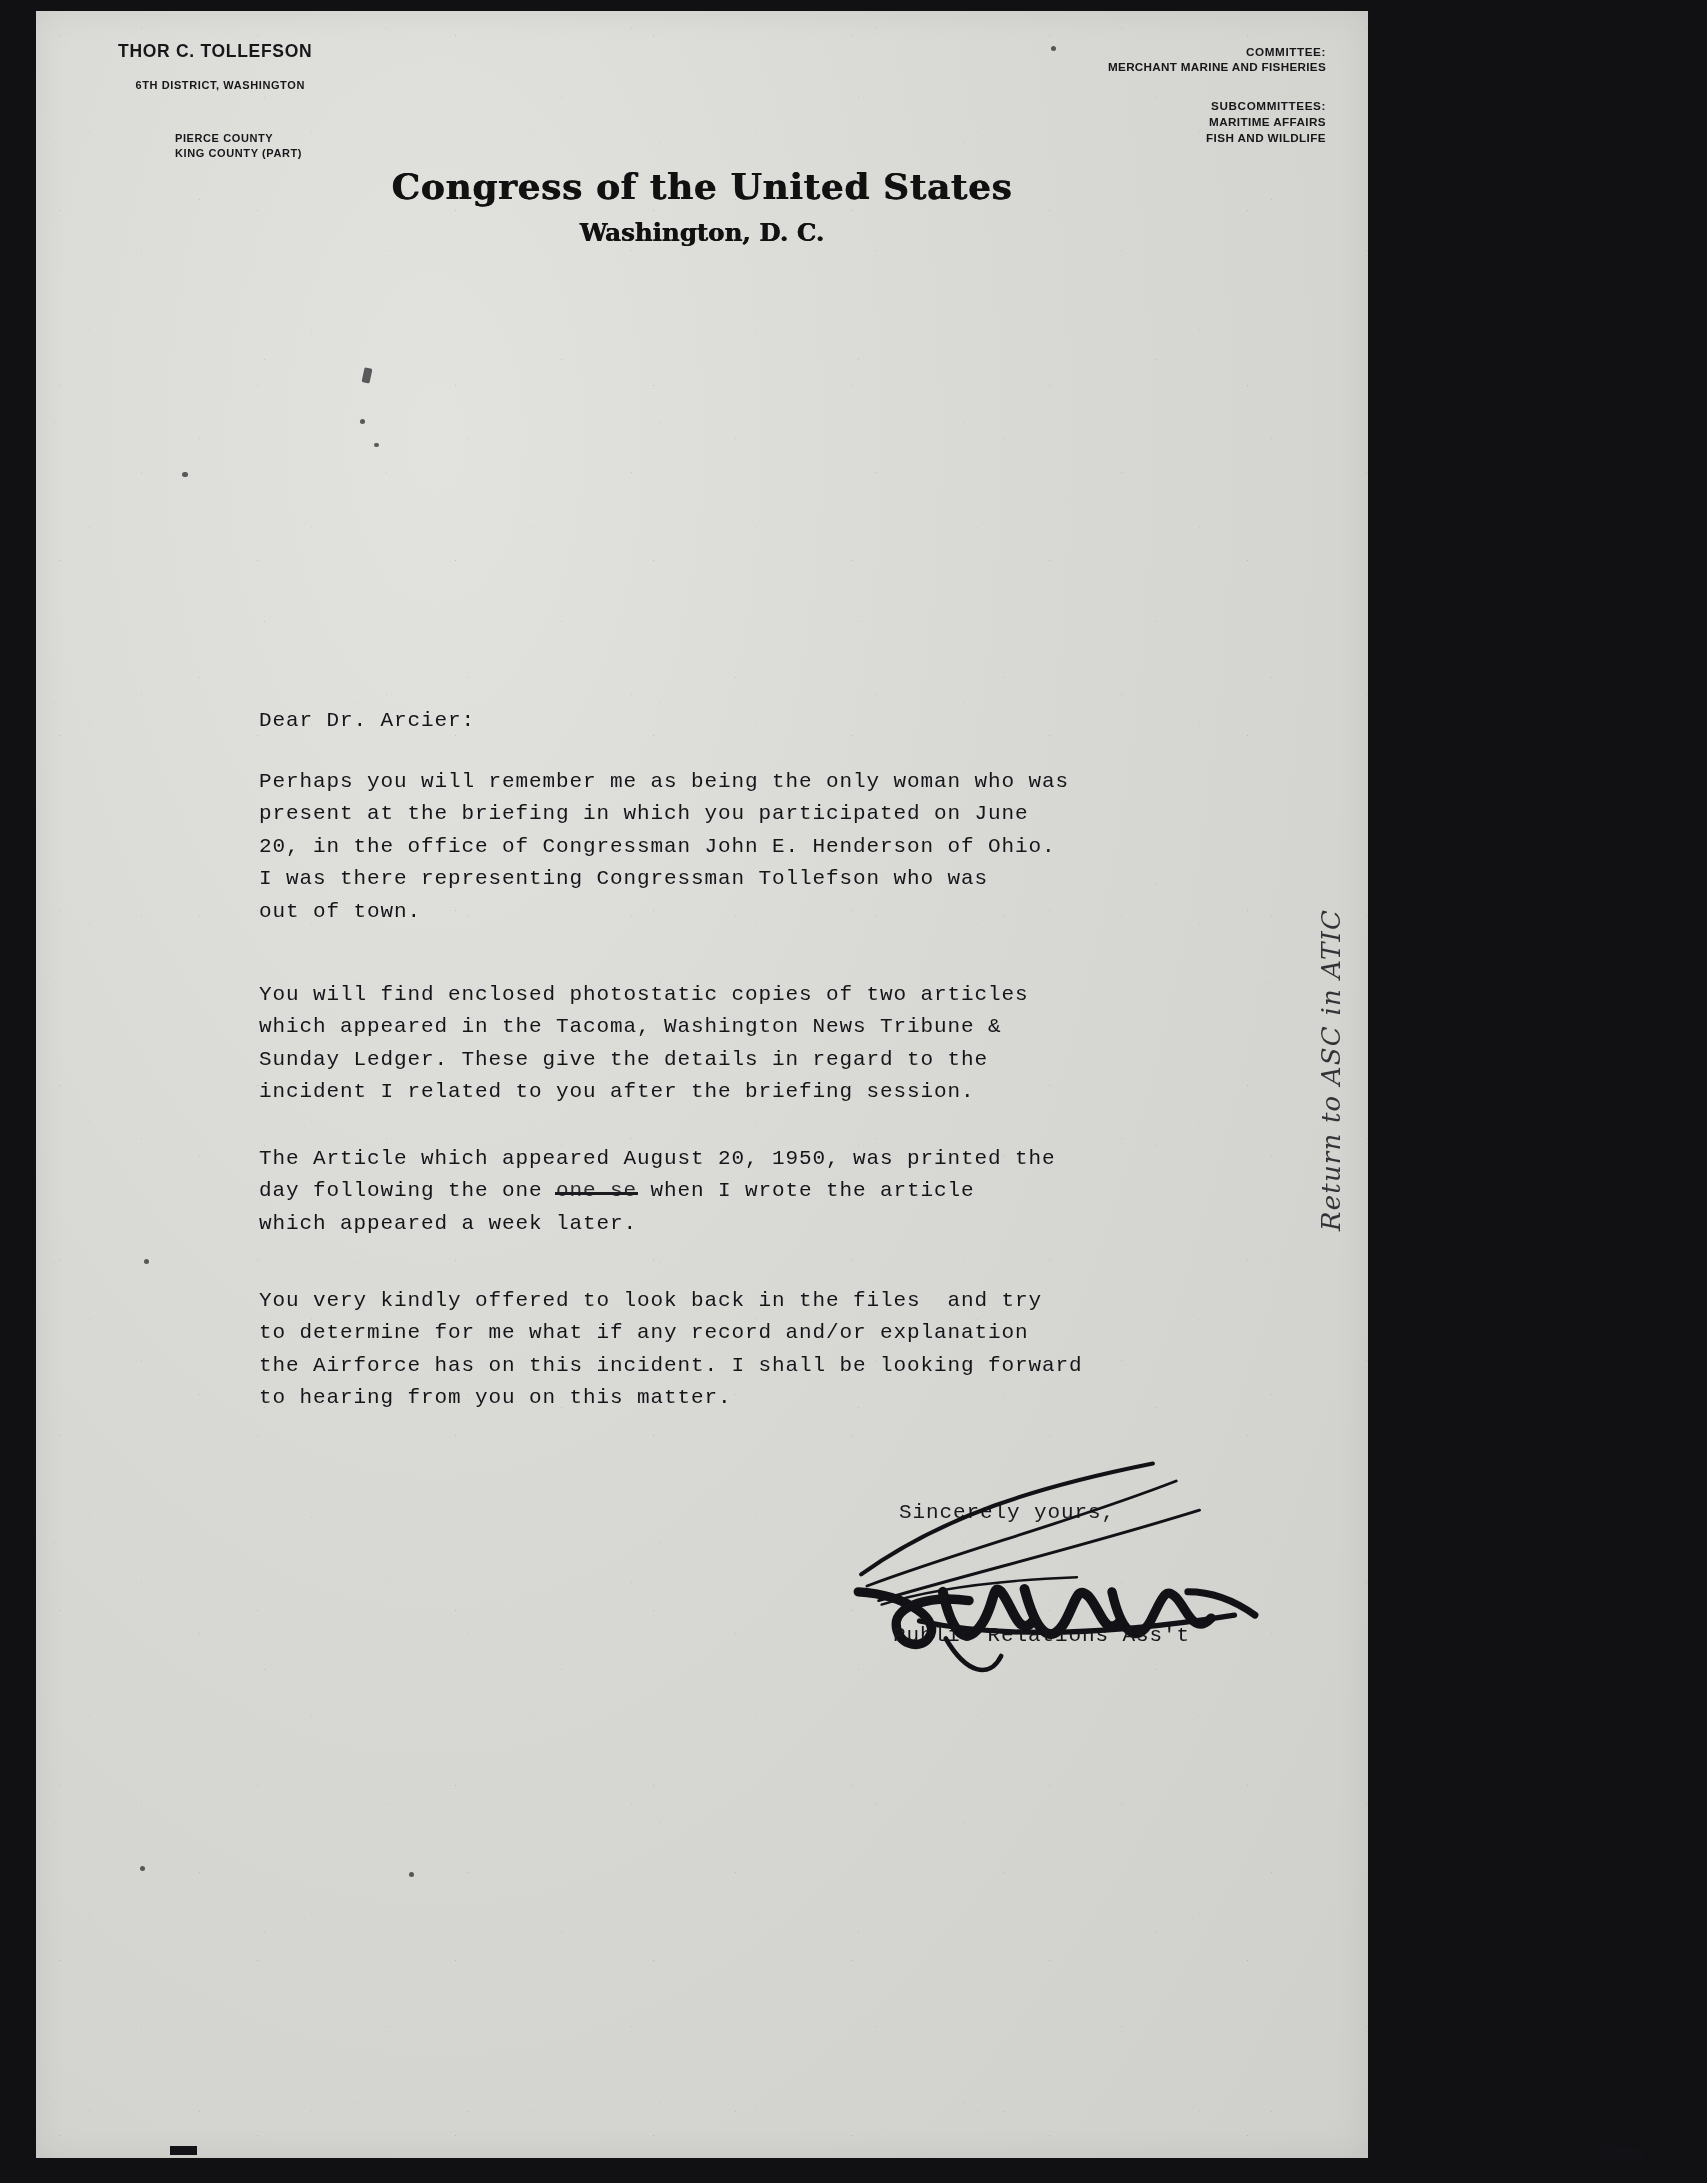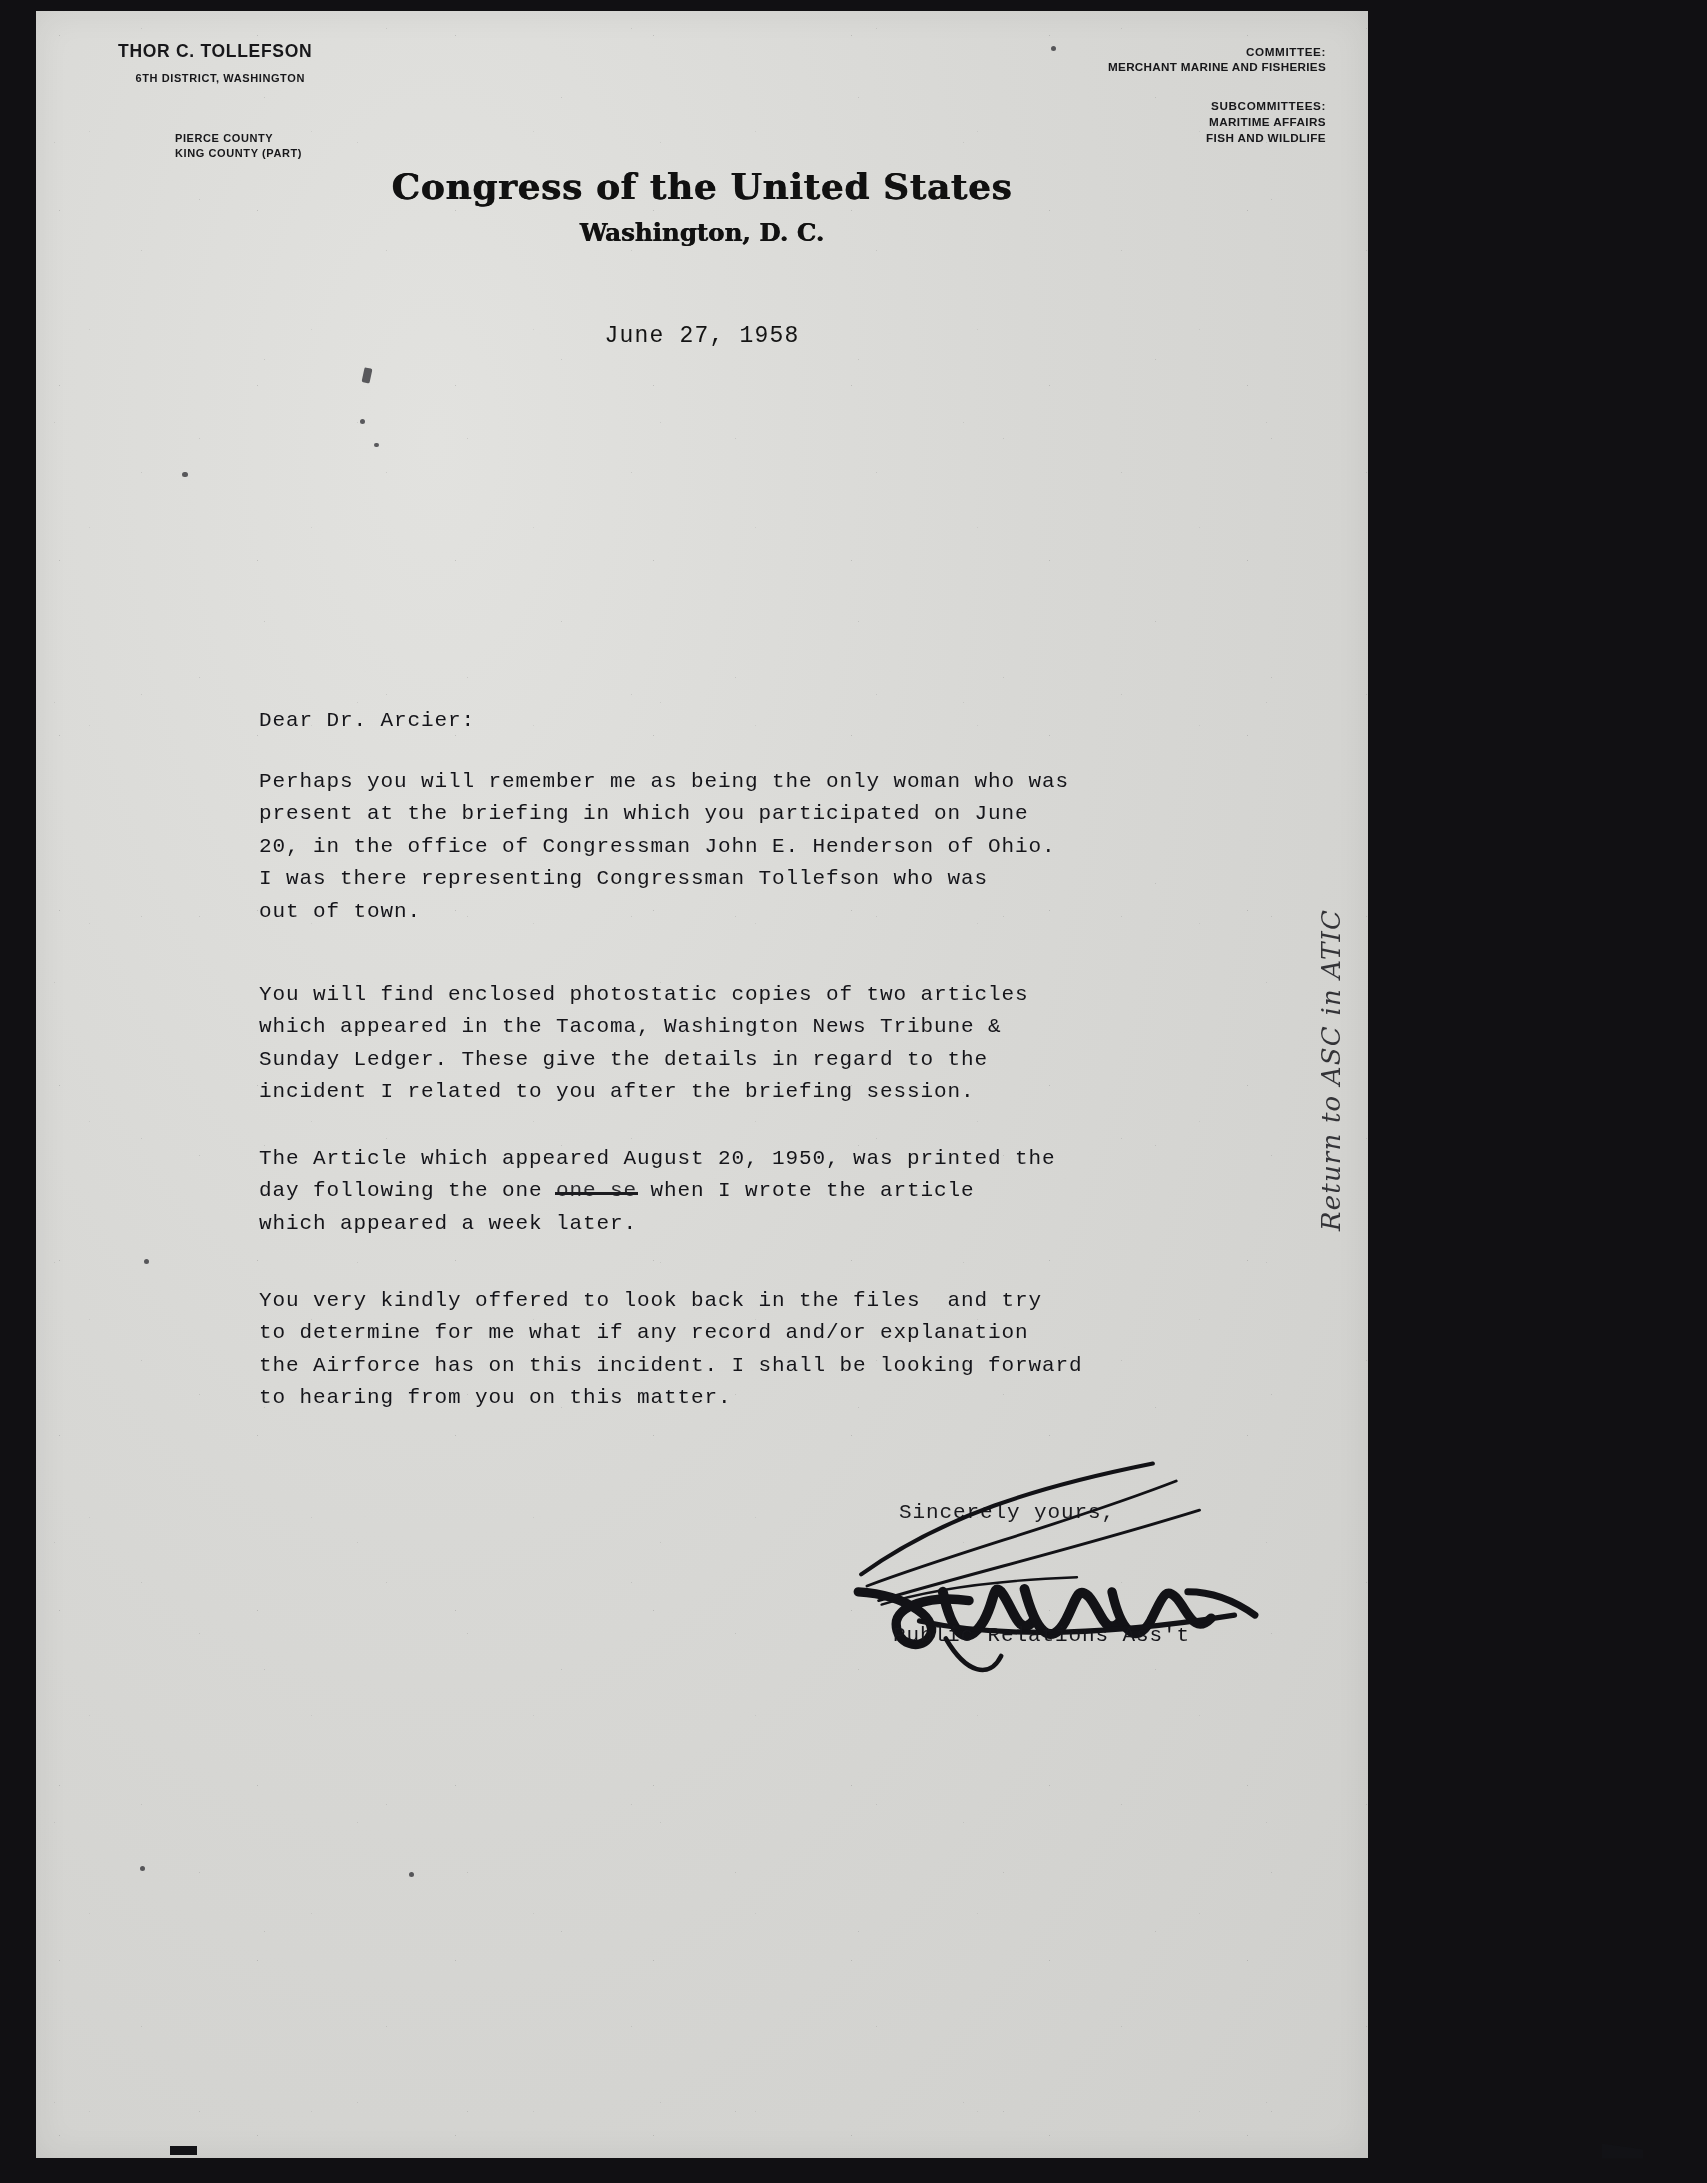--- a/index.html
+++ b/index.html
@@ -62,21 +62,21 @@
   }
   .lh-name {
     font-size: 17.5px;
     font-weight: bold;
     letter-spacing: 0.7px;
   }
   .lh-district {
     font-size: 11px;
     font-weight: bold;
     letter-spacing: 0.6px;
-    margin-top: 10px;
+    margin-top: 17px;
     margin-left: 17.5px;
   }
   .lh-counties {
     position: absolute;
     left: 139px;
     top: 120px;
     font-size: 11px;
     font-weight: bold;
     letter-spacing: 0.6px;
     line-height: 1.45;
@@ -295,21 +295,20 @@
     <div class="lh-committee-name">MERCHANT MARINE AND FISHERIES</div>
     <div class="lh-sub-label">SUBCOMMITTEES:</div>
     <div class="lh-sub-item">MARITIME AFFAIRS</div>
     <div class="lh-sub-item">FISH AND WILDLIFE</div>
   </div>
 
   <div class="masthead">
     <div class="mast-1 blackletter">Congress of the United States</div>
     <div class="mast-3 blackletter">Washington, D. C.</div>
   </div>
-  <div class="mast-date">June 27, 1958</div>
 
   <div class="fleck" style="left:327px; top:357px; width:8.2px; height:15px; border-radius:1.7px; transform:rotate(12deg);"></div>
   <div class="fleck" style="left:324px; top:408px; width:5.2px; height:5.2px;"></div>
   <div class="fleck" style="left:338px; top:432px; width:4.7px; height:4.7px;"></div>
   <div class="fleck" style="left:146px; top:461px; width:5.8px; height:5.8px;"></div>
   <div class="fleck" style="left:108px; top:1248px; width:5.2px; height:5.2px;"></div>
   <div class="fleck" style="left:104px; top:1855px; width:5.2px; height:5.2px;"></div>
   <div class="fleck" style="left:373px; top:1861px; width:5.2px; height:5.2px;"></div>
   <div class="fleck" style="left:1015px; top:35px; width:5.2px; height:5.2px;"></div>
 

